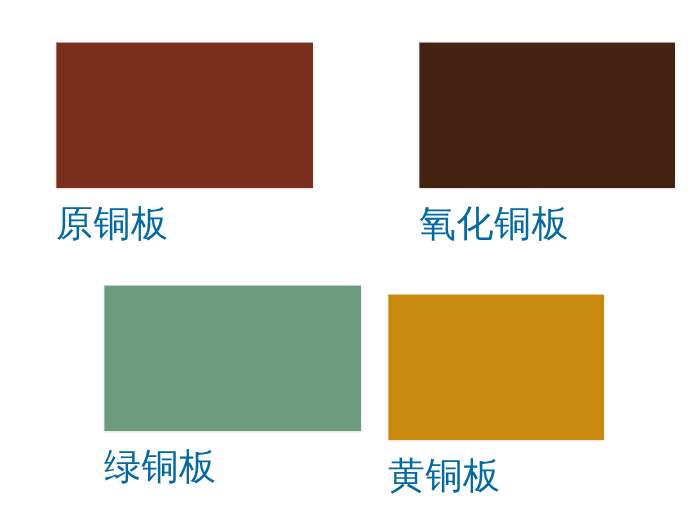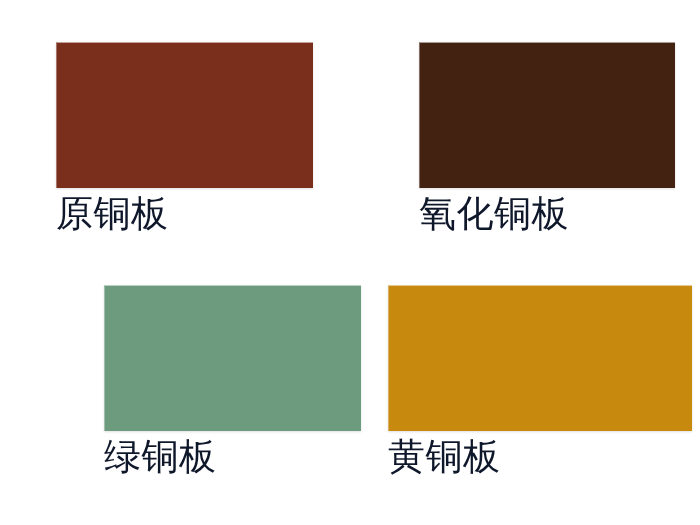--- a/index.html
+++ b/index.html
@@ -24,33 +24,33 @@
   }
   .swatch-chip {
     width: 100%;
     height: 146px;
     box-sizing: border-box;
     border-top: 1px solid rgba(255,255,255,0.55);
     border-left: 1px solid rgba(255,255,255,0.35);
     box-shadow: 0 1px 2px rgba(120,120,120,0.22);
   }
   .swatch-label {
-    margin-top: 3px;
+    margin-top: 13px;
     font-size: 37px;
     line-height: 45px;
-    color: #0f172a;
+    color: #0369a1;
     letter-spacing: 0.5px;
     white-space: nowrap;
     font-weight: 400;
   }
   
   #cell-0 { left: 56px;  top: 42px;  width: 257px; }
   #cell-1 { left: 388px; top: 42px;  width: 256px; padding-left: 31px; }
   #cell-2 { left: 56px;  top: 285px; width: 257px; padding-left: 48px; }
-  #cell-3 { left: 388px; top: 285px; width: 304px; }
+  #cell-3 { left: 388px; top: 294px; width: 216px; }
 </style>
 </head>
 <body style="background-color: rgb(255, 255, 255);">
 
 <div id="swatch-grid">
 
   <div class="swatch-cell" id="cell-0">
     <div class="swatch-chip" style="background-color: rgb(122, 47, 28);"></div>
     <div class="swatch-label">原铜板</div>
   </div>

